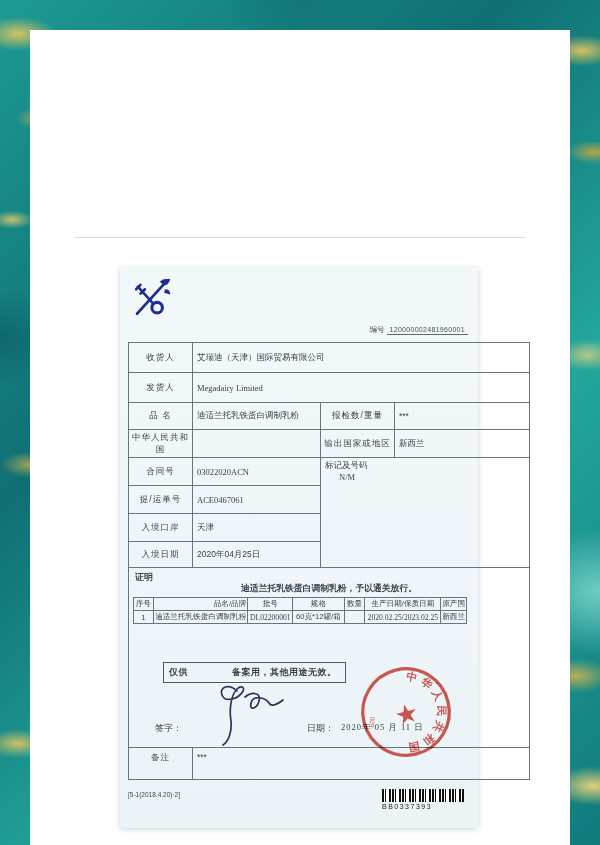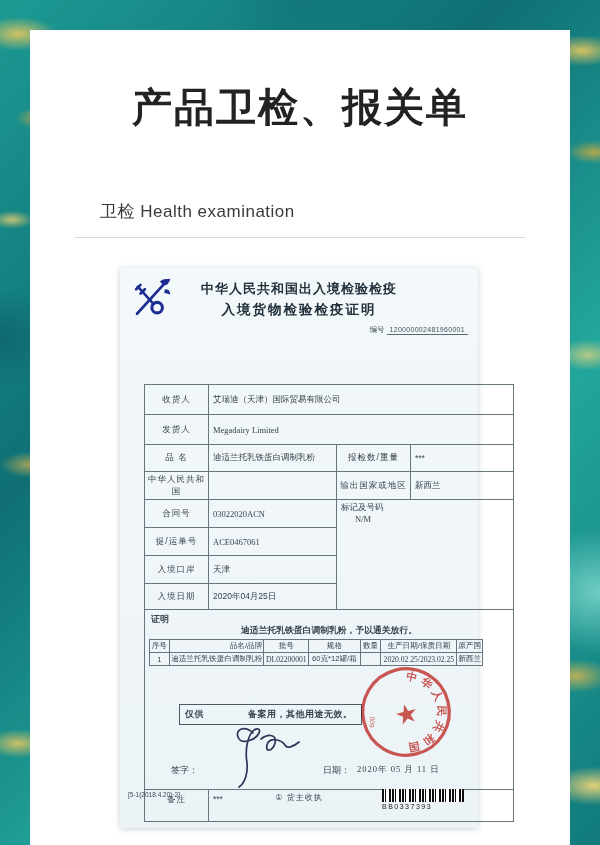--- a/index.html
+++ b/index.html
@@ -54,22 +54,22 @@
   }
   .cert-logo{ position:absolute; left:10px; top:8px; }
   .cert-title1{ position:absolute; top:12px; left:0; width:100%; text-align:center;
     font-size:13px; font-weight:700; color:#22303b; letter-spacing:1px;}
   .cert-title2{ position:absolute; top:33px; left:0; width:100%; text-align:center;
     font-size:13.5px; font-weight:700; color:#22303b; letter-spacing:2px;}
   .cert-no{ position:absolute; top:57px; right:10px; font-size:7.5px; color:#44525c;}
   .cert-no .num{ border-bottom:1px solid #5a6a72; padding:0 3px 1px 3px; font-size:7px; letter-spacing:.3px;}
 
   table.cert-table{
-    position:absolute; left:24px; top:74px; width:370px;
-    border-collapse:collapse; font-size:8.5px; color:#36434e;margin-top:42px;
+    position:absolute; left:8px; top:74px; width:402px;
+    border-collapse:collapse; font-size:8.5px; color:#36434e;
   }
   .cert-table td{ border:1px solid #67757e; padding:3px 4px; vertical-align:middle;}
   .cert-table td.lbl{ text-align:center; letter-spacing:1px; padding:1px 2px;}
   .lat{ font-family:"Liberation Serif","DejaVu Serif",serif; }
   .marks-cell{ vertical-align:top !important; padding-top:2px !important; }
   .marks-cell .m2{ padding-left:14px; }
 
   .certify-cell{ position:relative; height:180px; padding:0 !important; vertical-align:top !important;}
   .cz-label{ position:absolute; top:3px; left:6px; font-size:9px;font-weight:bold;}
   .cz-statement{ position:absolute; top:15px; left:0; width:100%; text-align:center; font-size:8.8px; font-weight:600;}
@@ -100,43 +100,39 @@
   .barcode{ width:82px; height:13px; background:
      repeating-linear-gradient(90deg,#101010 0 2px,#fff 2px 3px,#101010 3px 4px,#fff 4px 7px,#101010 7px 9px,#fff 9px 10px);}
   .barcode-num{ font-size:7px; letter-spacing:1.5px; color:#1a1a1a; margin-top:1px;}
 </style>
 </head>
 <body>
 
 <div class="stage">
   <div class="panel">
 
-    <h1 class="page-title">产品卫检、报关单</h1>
-    <div class="section-heading">卫检 Health examination</div>
     <div class="divider"></div>
 
     <div class="cert">
 
       <svg class="cert-logo" width="42" height="44" viewBox="0 0 48 48">
         <g stroke="#1d2d93" fill="none" stroke-width="3" stroke-linecap="round">
           <line x1="8" y1="42" x2="38" y2="9"></line>
           <line x1="27" y1="31" x2="9" y2="11"></line>
           <line x1="12" y1="9" x2="7" y2="14"></line>
           <line x1="17" y1="14" x2="12" y2="19"></line>
           <circle cx="31" cy="35" r="6" stroke-width="3.5"></circle>
         </g>
         <g fill="#1d2d93">
           <path d="M36 10 q2 -8 10 -8 q-1 7 -8 8 z"></path>
           <path d="M34 5 q6 -4 10 -2 l-6 6 z"></path>
           <path d="M40 14 q6 0 6 6 l-7 -2 z"></path>
         </g>
       </svg>
 
-      <div class="cert-title1">中华人民共和国出入境检验检疫</div>
-      <div class="cert-title2">入境货物检验检疫证明</div>
 
       <div class="cert-no">
         <span>编号</span>
         <span class="num">120000002481960001</span>
       </div>
 
       <table class="cert-table">
         <colgroup>
             <col style="width:64px">
             <col style="width:128px">
@@ -251,21 +247,20 @@
         <circle cx="50" cy="50" r="46" fill="none" stroke="#d03b35" stroke-width="3.5"></circle>
         <text font-size="11.5" fill="#d03b35" letter-spacing="4" font-weight="bold">
           <textPath href="#arcTop" startOffset="8">中华人民共和国</textPath>
         </text>
         <text x="50" y="62" text-anchor="middle" font-size="28" fill="#d03b35">★</text>
         <text x="13" y="58" font-size="7" fill="#d03b35" transform="rotate(-72 13 58)">600</text>
       </svg>
 
       <div class="cert-footer">
         <span class="form-code">[5-1(2018.4.20)·2]</span>
-        <span class="copy-label">① 货主收执</span>
         <div class="barcode-wrap">
           <div class="barcode"></div>
           <div class="barcode-num">BB0337393</div>
         </div>
       </div>
 
     </div>
   </div>
 </div>
 

